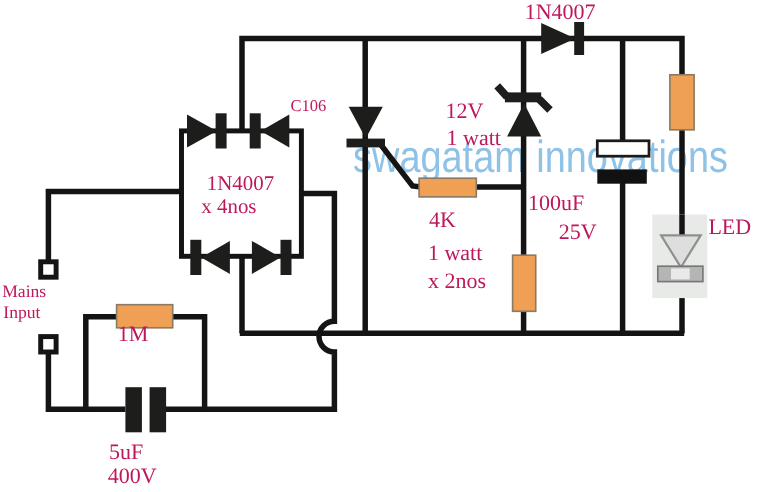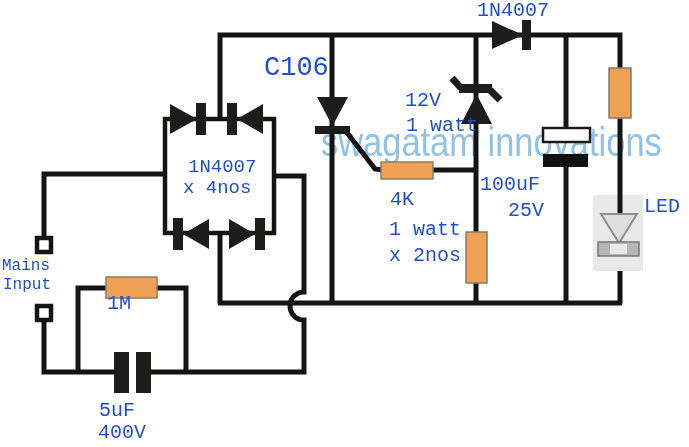--- a/index.html
+++ b/index.html
@@ -2,26 +2,26 @@
 <html><head>
 <meta charset="utf-8">
 <style>
   html,body{margin:0;padding:0;background:#fff;}
   #canvas{
     position:relative;width:689px;height:447px;background:#ffffff;
     font-family:"Liberation Sans",sans-serif;overflow:hidden;
   }
   #schematic-svg{position:absolute;left:0;top:0;z-index:2;}
   .lbl{
-    position:absolute;z-index:3;color:#1d4ed8;font-size:20px;line-height:22px;
-    white-space:nowrap;font-family:Liberation Mono, monospace;
+    position:absolute;z-index:3;color:#be185d;font-size:20px;line-height:22px;
+    white-space:nowrap;font-family:Liberation Serif, serif;
   }
   .lbl.small{font-size:16px;line-height:18px;}
   .lbl.bridge{font-size:19px;line-height:21px;}
-  .lbl.big{font-size:27px;}
+  .lbl.big{font-size:15px;margin-top:29px;}
   #watermark{
     position:absolute;z-index:1;left:321px;top:119px;
     font-size:41px;color:#8fc2e7;letter-spacing:0px;
     transform:scaleX(0.84);transform-origin:left top;white-space:nowrap;
   }
   .wire{stroke:#141414;stroke-width:5;fill:none;}
   .comp{fill:#1d1d1b;stroke:none;}
   .res{fill:#f0a055;stroke:#8c7b64;stroke-width:1.5;}
 </style>
 </head>

